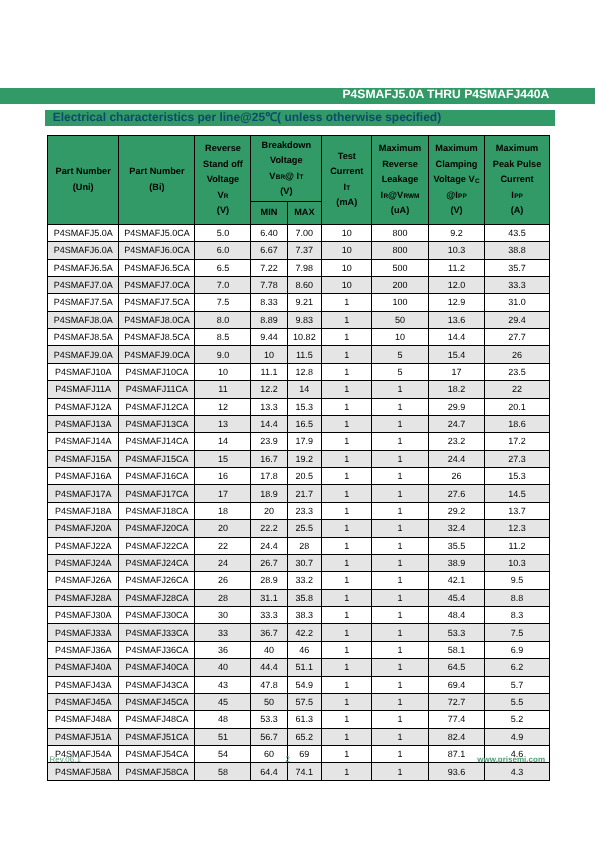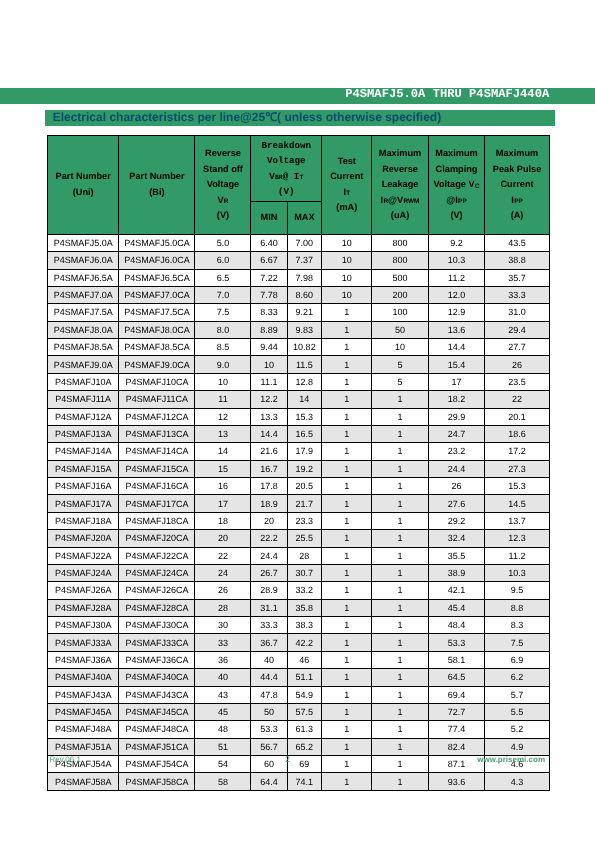--- a/index.html
+++ b/index.html
@@ -17,21 +17,20 @@
   .page { position: relative; width:595px; height:842px; background:#fff; }
 
   .top-bar {
     position:absolute; left:0; top:88px; width:595px; height:15.5px;
     background: var(--green);
   }
   .top-bar-title {
     position:absolute; right:45.8px; top:86.1px; height:15.5px; line-height:16.2px;
     color:#ffffff; font-size:12.15px; font-weight:bold;
     white-space:nowrap;
-    font-family:Liberation Mono, monospace;
   }
   .section-bar {
     position:absolute; left:45px; top:110px; width:510px; height:16.4px;
     background: var(--green);
   }
   .section-title {
     position:absolute; left:52.7px; top:108.9px; height:16.4px; line-height:17.2px;
     color:#0c4a6e; font-size:12.0px; font-weight:bold; white-space:nowrap;
   }
 
@@ -48,22 +47,22 @@
     vertical-align:middle;
   }
   thead th {
     background: var(--green);
     color:#000000;
     font-weight:bold;
     font-size:9.2px;
     line-height:15.5px;
   }
   thead th.h-tall { height:86.5px; }
-  thead th.h-group { height:65.8px; padding-top:1px;font-family:Liberation Mono, monospace; }
-  thead th.h-minmax { height:33px; }
+  thead th.h-group { height:65.8px; padding-top:1px; }
+  thead th.h-minmax { height:23px; }
   tbody td { height:17.39px; font-size:9px; color:#000; background:#ffffff; font-weight:normal; }
   tbody tr.alt td { background: var(--row-alt); }
 
   sub { font-size:0.70em; line-height:0; vertical-align:baseline; position:relative; top:0.6px; margin-left:0.25px; }
 
   .ftr { position:absolute; top:755px; font-size:8px; color:var(--footer); line-height:9px; }
   .ftr-rev { left:49.5px; }
   .ftr-page { left:285.3px; font-size:8.5px; }
   .ftr-web { right:50px;font-weight:bold; }
 </style>
@@ -277,21 +276,21 @@
           <td>16.5</td>
           <td>1</td>
           <td>1</td>
           <td>24.7</td>
           <td>18.6</td>
         </tr>
 <tr>
           <td>P4SMAFJ14A</td>
           <td>P4SMAFJ14CA</td>
           <td>14</td>
-          <td>21.6</td>
+          <td>23.9</td>
           <td>17.9</td>
           <td>1</td>
           <td>1</td>
           <td>23.2</td>
           <td>17.2</td>
         </tr>
 <tr class="alt">
           <td>P4SMAFJ15A</td>
           <td>P4SMAFJ15CA</td>
           <td>15</td>

